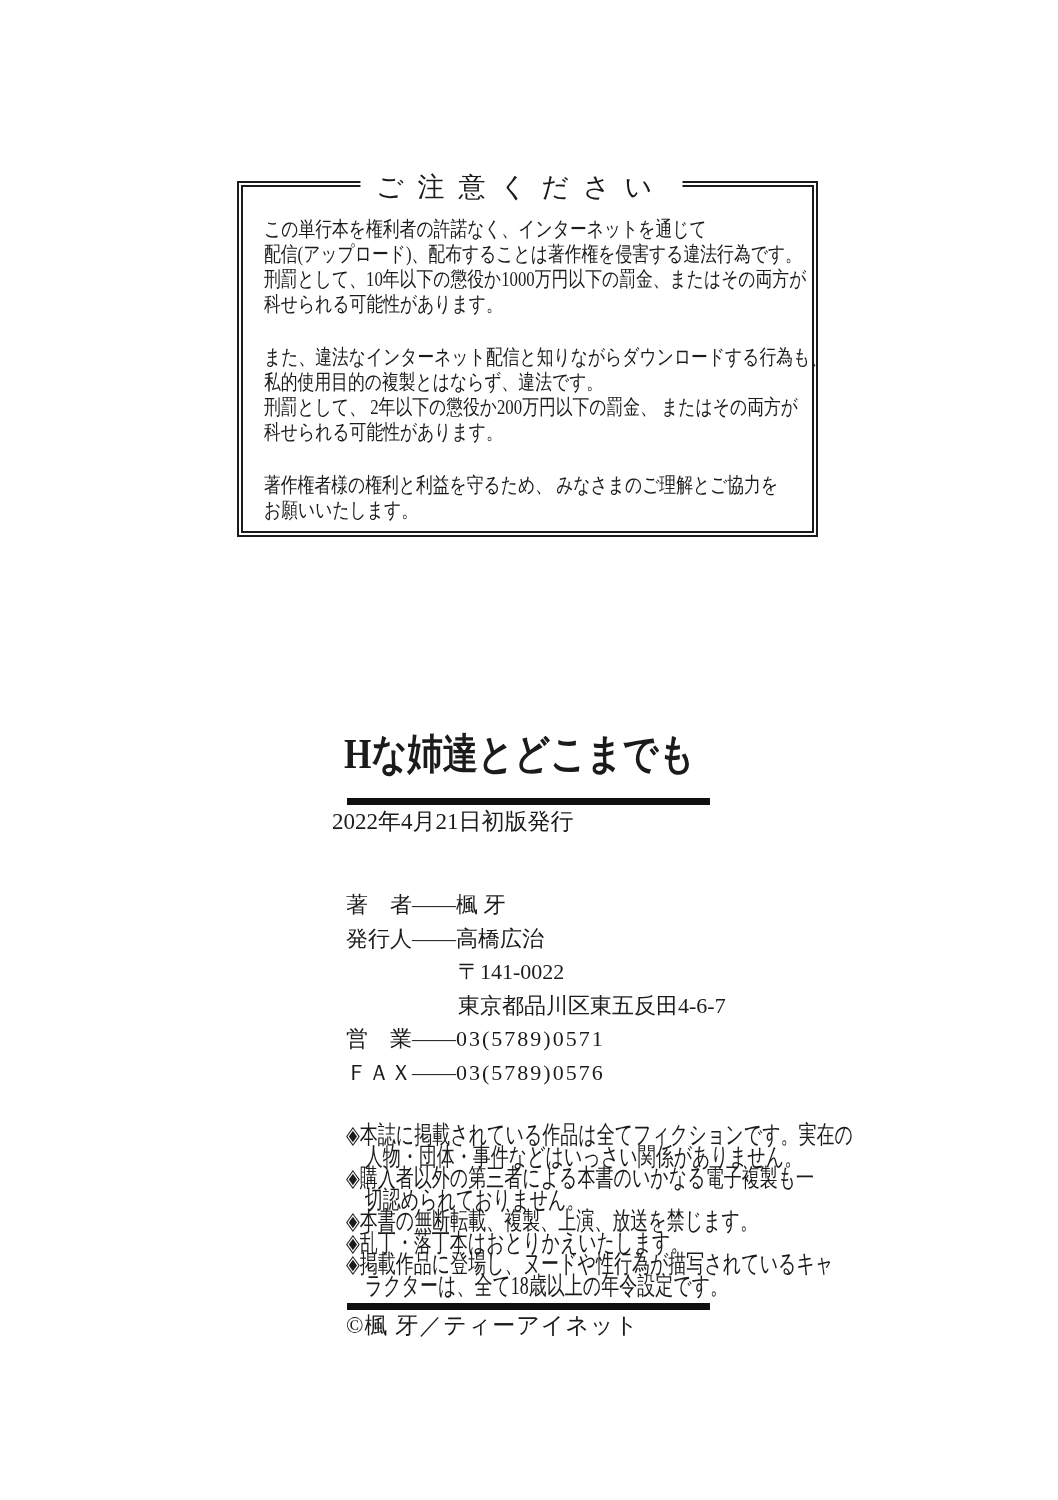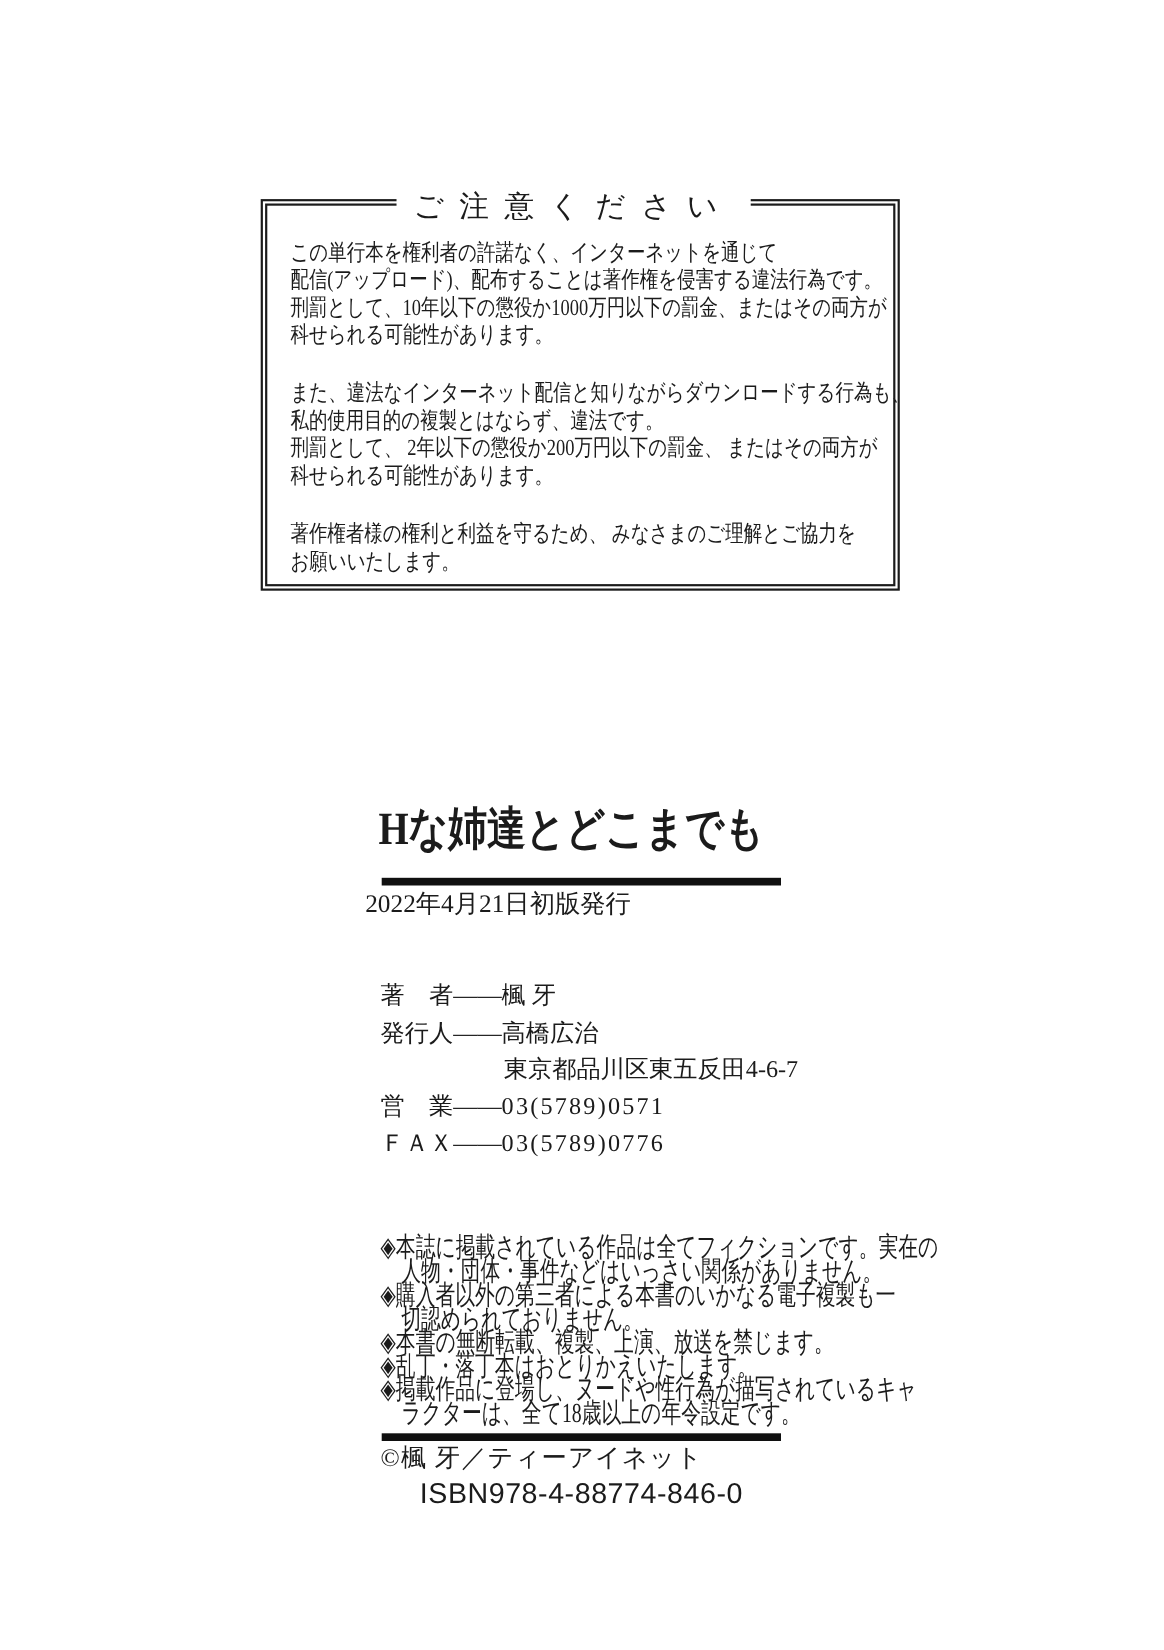--- a/index.html
+++ b/index.html
@@ -86,34 +86,34 @@
   </section>
 
   <h1 class="book-title">Hな姉達とどこまでも</h1>
   <div class="rule rule1"></div>
   <div class="edition">2022年4月21日初版発行</div>
 
   <div class="credits">
     <div class="row"><span>著　者</span><span>——</span><span>楓 牙</span></div>
     <div class="row"><span>発行人</span><span>——</span><span>高橋広治</span></div>
 
+    <div class="row indent">〒141-0022</div>
     <div class="row indent">東京都品川区東五反田4-6-7</div>
 
     <div class="row"><span>営　業</span><span>——</span><span class="num">03(5789)0571</span></div>
-    <div class="row"><span>ＦＡＸ</span><span>——</span><span class="num">03(5789)0776</span></div>
+    <div class="row"><span>ＦＡＸ</span><span>——</span><span class="num">03(5789)0576</span></div>
   </div>
 
   <div class="notes">
     <div class="note-line">◈本誌に掲載されている作品は全てフィクションです。実在の</div>
     <div class="note-line cont">人物・団体・事件などはいっさい関係がありません。</div>
     <div class="note-line">◈購入者以外の第三者による本書のいかなる電子複製も一</div>
     <div class="note-line cont">切認められておりません。</div>
     <div class="note-line">◈本書の無断転載、複製、上演、放送を禁じます。</div>
     <div class="note-line">◈乱丁・落丁本はおとりかえいたします。</div>
     <div class="note-line">◈掲載作品に登場し、ヌードや性行為が描写されているキャ</div>
     <div class="note-line cont">ラクターは、全て18歳以上の年令設定です。</div>
   </div>
 
   <div class="rule rule2"></div>
   <div class="copyright">©楓 牙／ティーアイネット</div>
-  <div class="isbn">ISBN978-4-88774-846-0</div>
 
 </div>
 
 </body></html>

